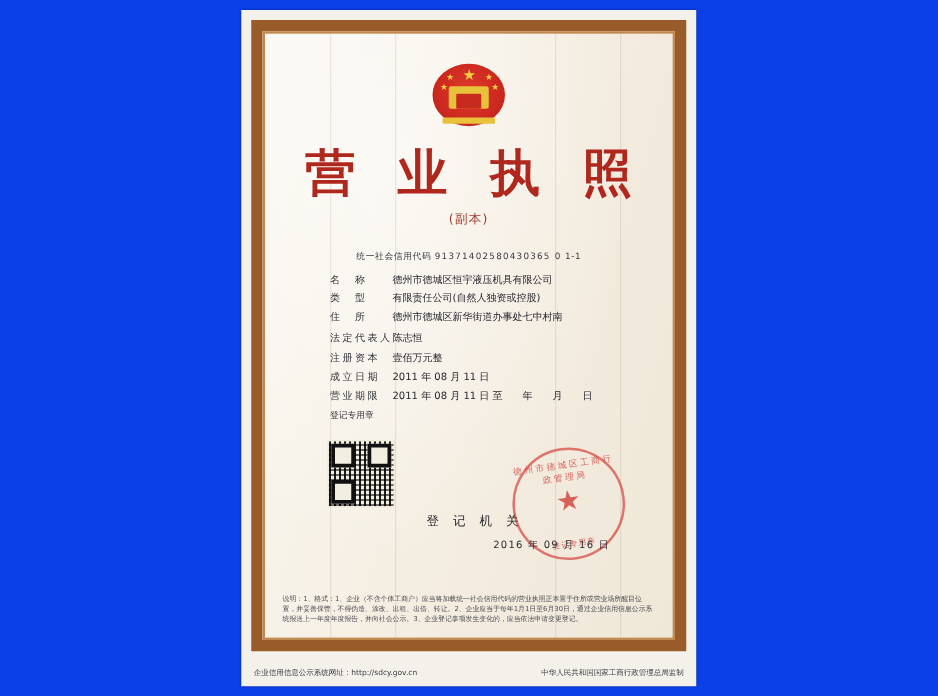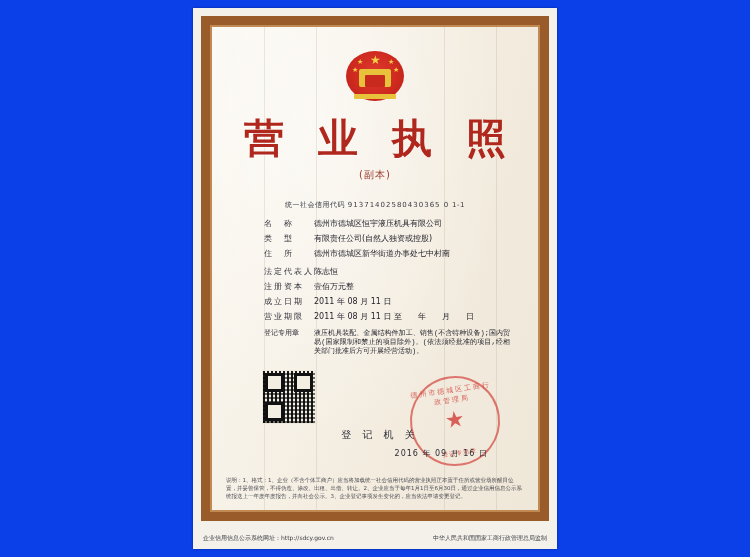--- a/index.html
+++ b/index.html
@@ -379,21 +379,20 @@
             <div class="row">
               <div class="lbl">成立日期</div>
               <div class="val">2011 年 08 月 11 日</div>
             </div>
             <div class="row">
               <div class="lbl">营业期限</div>
               <div class="val">2011 年 08 月 11 日 至　　年　　月　　日</div>
             </div>
             <div class="row scope gap">
               <div class="lbl">登记专用章</div>
-              <div class="val">液压机具装配、金属结构件加工、销售(不含特种设备);国内贸易(国家限制和禁止的项目除外)。(依法须经批准的项目,经相关部门批准后方可开展经营活动)。</div>
             </div>
           </div>
 
           <div class="bottom">
             <div class="qr">
               <div class="qr-corner3"></div>
             </div>
 
             <div class="seal">
               <div class="seal-text-top">德州市德城区工商行政管理局</div>

